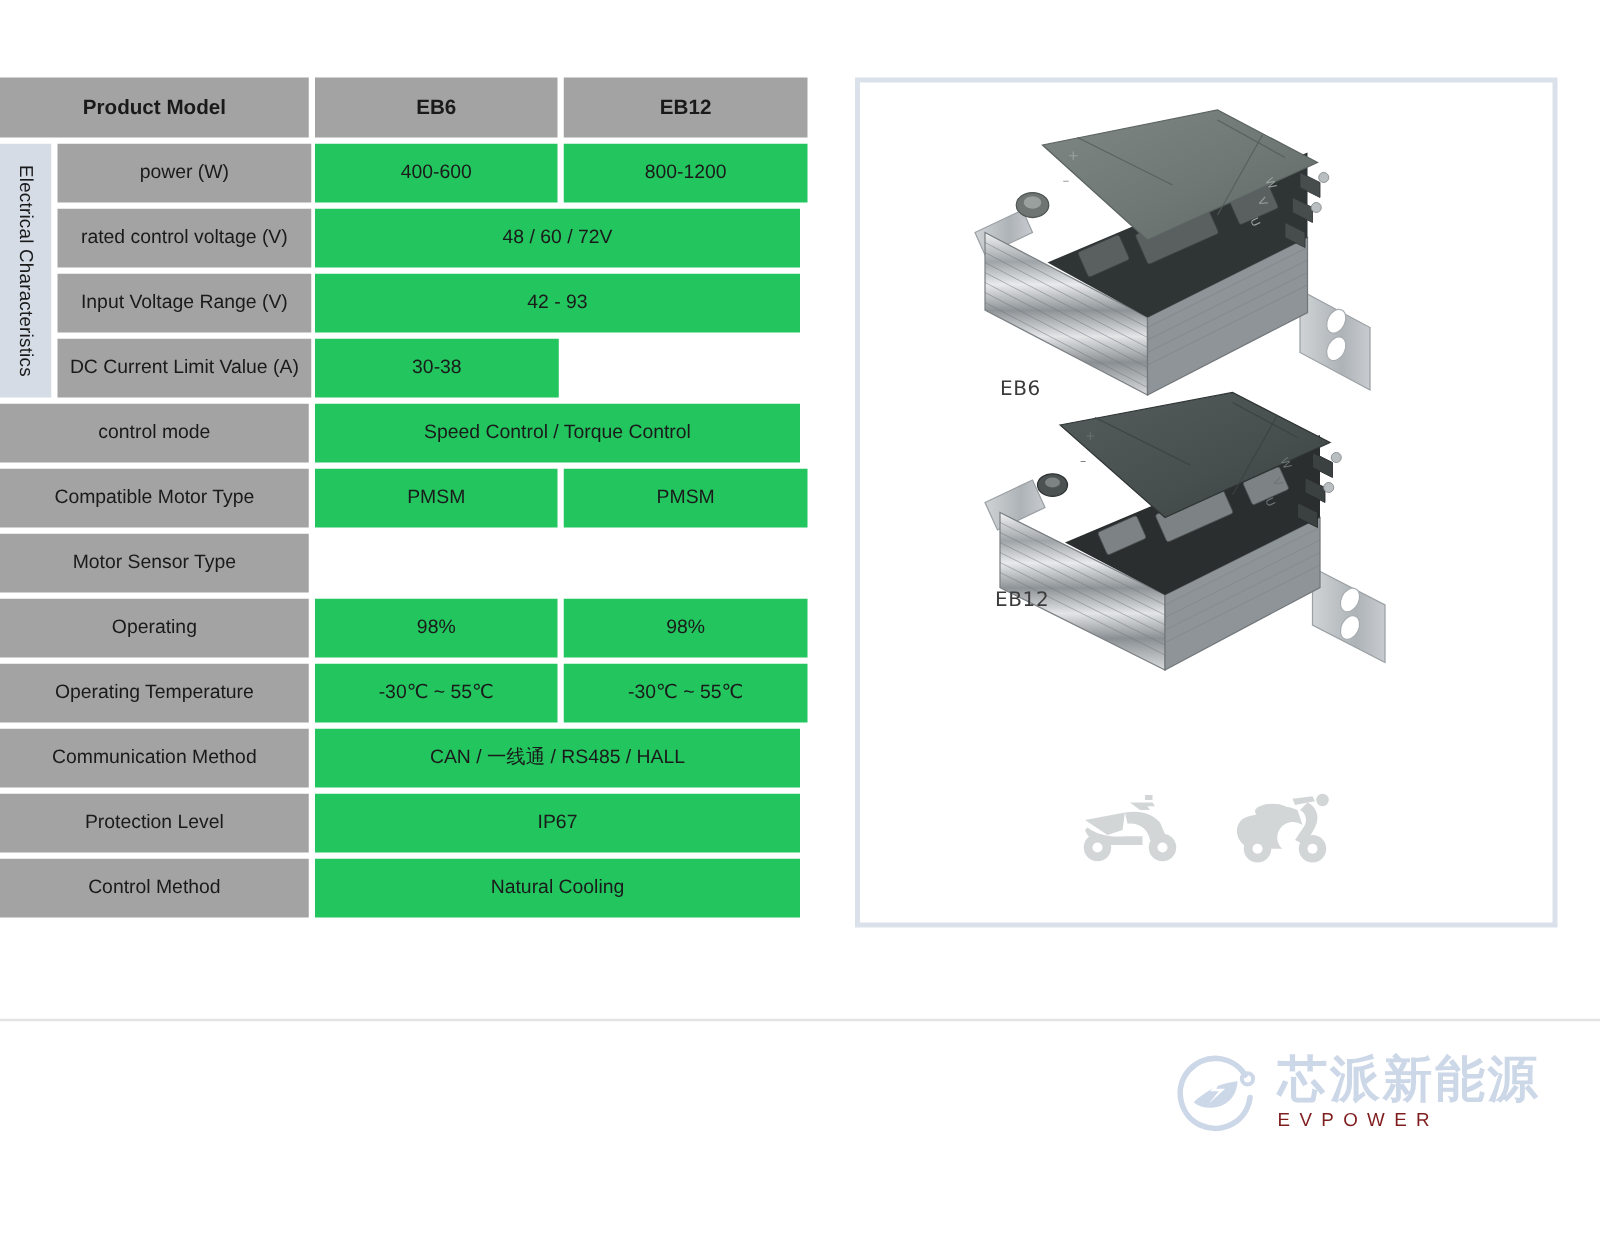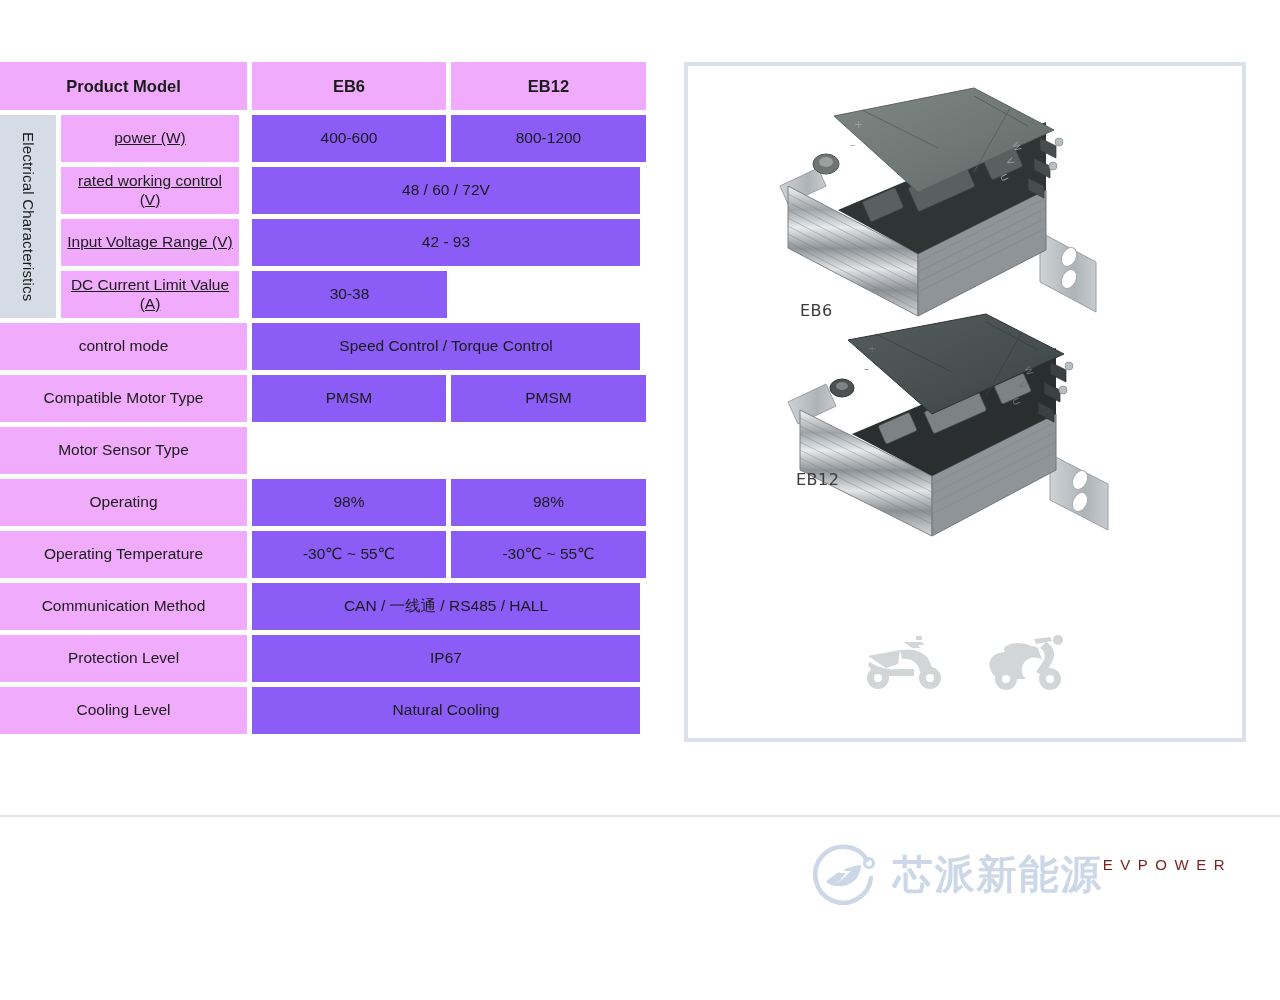--- a/index.html
+++ b/index.html
@@ -27,22 +27,22 @@
   .cell{
     display:flex;
     align-items:center;
     justify-content:center;
     text-align:center;
     font-size:15.5px;
     line-height:1.22;
     box-sizing:border-box;
     padding:0 6px;
   }
-  .lbl{ background:#f0abfc; }
-  .val{ background:#8b5cf6; }
+  .lbl{ background:#a3a3a3; }
+  .val{ background:#22c55e; }
 
   
   .hdr{height:48px;}
   .hdr .cell{font-weight:bold;font-size:16.5px;}
   .c-name{width:247px;margin-right:5px;}
   .c-eb6 {width:194px;margin-right:5px;}
   .c-eb12{width:195px;}
   .c-span2{width:388px;}
 
   
@@ -60,21 +60,21 @@
   }
   .elec-side span{
     writing-mode:vertical-rl;
     text-orientation:mixed;
     font-size:15px;
     white-space:nowrap;
     letter-spacing:0.2px;
   }
   .elec-rows{flex:1;}
   .elec-rows .row:last-child{margin-bottom:0;border-radius:22px;}
-  .c-name-sub{width:178px;margin-right:13px;text-decoration:underline;}
+  .c-name-sub{width:203px;margin-right:3px;}
 
   
   .panel{
     position:absolute;
     left:684px; top:62px;
     width:562px; height:680px;
     border:4px solid #dbe1ea;
     box-sizing:border-box;
     background:#ffffff;
   }
@@ -110,21 +110,21 @@
     width:1280px; height:2px;
     background:#e3e3e3;
   }
   .brand{
     position:absolute;
     right:48px; top:838px;
     display:flex;
     align-items:center;
     gap:12px;
   }
-  .brand-text{display:flex;flex-direction:row;justify-content:center;}
+  .brand-text{display:flex;flex-direction:column;justify-content:center;}
   .brand-cn{
     font-size:40px;
     color:#ccd7e8;
     font-family:"DejaVu Sans",sans-serif;
     letter-spacing:2px;
     line-height:1.05;
     font-weight:bold;
   }
   .brand-en{
     font-size:15px;
@@ -151,21 +151,21 @@
     </div>
     <div class="elec-rows">
 
       <div class="row">
         <div class="cell lbl c-name-sub">power (W)</div>
         <div class="cell val c-eb6">400-600</div>
         <div class="cell val c-eb12">800-1200</div>
       </div>
 
       <div class="row">
-        <div class="cell lbl c-name-sub">rated working control (V)</div>
+        <div class="cell lbl c-name-sub">rated control voltage (V)</div>
         <div class="cell val c-span2">48 / 60 / 72V</div>
       </div>
 
       <div class="row">
         <div class="cell lbl c-name-sub">Input Voltage Range (V)</div>
         <div class="cell val c-span2">42 - 93</div>
       </div>
 
       <div class="row">
         <div class="cell lbl c-name-sub">DC Current Limit Value (A)</div>
@@ -206,21 +206,21 @@
     <div class="cell lbl c-name">Communication Method</div>
     <div class="cell val c-span2">CAN / 一线通 / RS485 / HALL</div>
   </div>
 
   <div class="row">
     <div class="cell lbl c-name">Protection Level</div>
     <div class="cell val c-span2">IP67</div>
   </div>
 
   <div class="row">
-    <div class="cell lbl c-name">Cooling Level</div>
+    <div class="cell lbl c-name">Control Method</div>
     <div class="cell val c-span2">Natural Cooling</div>
   </div>
 
 </div>
 
 <div class="panel">
 
   <svg class="prod-stage" viewBox="0 0 400 460">
     <defs>
       <linearGradient id="fins" x1="0" y1="0" x2="0" y2="1">

